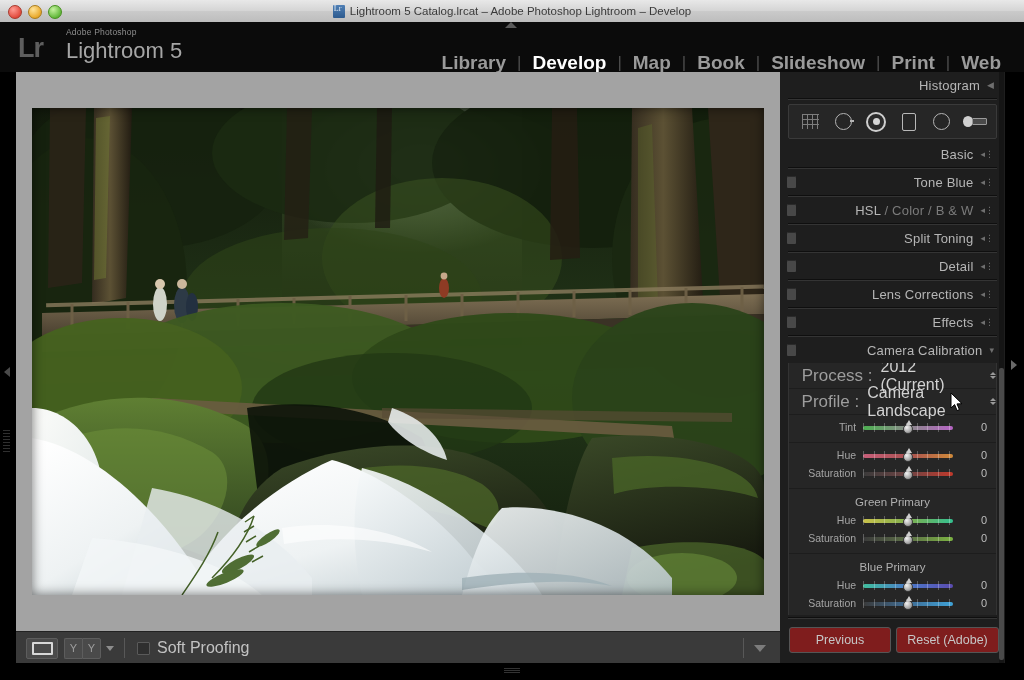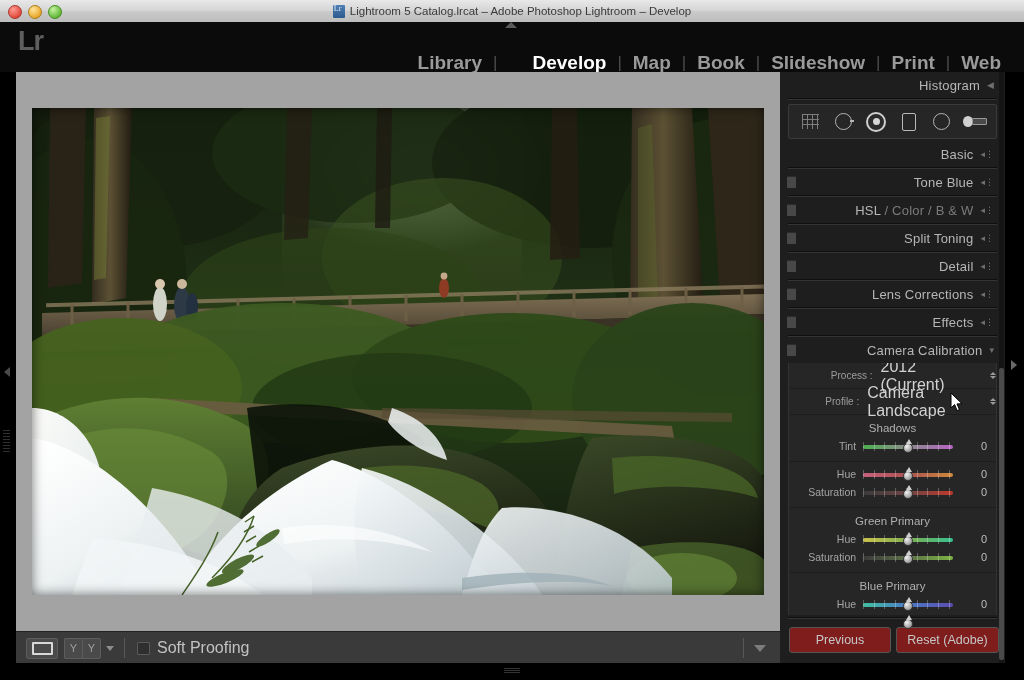--- a/index.html
+++ b/index.html
@@ -30,21 +30,21 @@
      border-bottom:6px solid #5a5a5a;}
   #identity{position:absolute;left:18px;top:6px;display:flex;align-items:flex-end;gap:23px;color:#8b8b8b;}
   #lr-mark{font-family:"Liberation Sans",sans-serif;font-size:27px;font-weight:700;color:#5e5e5e;
      letter-spacing:-1px;line-height:1;}
   #identity-text{display:flex;flex-direction:column;line-height:1;}
   #adobe-ps{font-size:8.5px;color:#8e8e8e;letter-spacing:.2px;margin-bottom:3px;}
   #lr5{font-size:22px;color:#a6a6a6;font-weight:300;line-height:1;}
   #modules{position:absolute;right:12px;top:30px;display:flex;align-items:center;
      font-size:19px;color:#9a9a9a;font-weight:300;}
   #modules .mod{padding:0 11px;cursor:pointer;white-space:nowrap;font-weight:bold;}
-  #modules .mod.active{color:#fff;font-weight:700;margin-left:24px;}
+  #modules .mod.active{color:#fff;font-weight:700;}
   #modules .sep{color:#4d4d4d;font-size:17px;}
 
   
   #leftbar{position:absolute;left:0;top:72px;width:16px;height:591px;background:#000;}
   #left-arrow{position:absolute;left:4px;top:295px;width:0;height:0;
      border-top:5px solid transparent;border-bottom:5px solid transparent;border-right:6px solid #4a4a4a;}
   #left-grip{position:absolute;left:3px;top:358px;width:7px;height:24px;opacity:.55;
      background:repeating-linear-gradient(to bottom,#555 0 1px,transparent 1px 3px);}
   #rightbar{position:absolute;left:1005px;top:72px;width:19px;height:591px;background:#000;}
   #right-arrow{position:absolute;left:1011px;top:360px;width:0;height:0;
@@ -103,21 +103,21 @@
   .t-spot i{width:7px;height:7px;background:#d6d6d6;border-radius:50%;display:block;}
   .t-eye{width:12px;height:16px;border:1.8px solid #b8b8b8;border-radius:2px;}
   .t-rad{width:15px;height:15px;border:1.6px solid #b4b4b4;border-radius:50%;}
   .t-brush{display:flex;align-items:center;}
   .t-brush i{width:11px;height:11px;background:#d0d0d0;border-radius:50%;display:block;}
   .t-brush b{width:13px;height:5px;background:#4a4a4a;border:1px solid #9a9a9a;display:block;margin-left:-1px;border-radius:1px;}
 
   
   #cc-body{background:#262626;margin:0 8px 0 8px;border:1px solid #333;border-top:none;}
   .cc-row{display:flex;align-items:center;height:25px;border-bottom:1px solid #1d1d1d;}
-  .cc-row .lbl{width:84px;text-align:right;padding-right:8px;color:#9d9d9d;font-size:10px;}
+  .cc-row .lbl{width:84px;text-align:right;padding-right:8px;color:#9d9d9d;font-size:17px;}
   .cc-row .val{color:#d2d2d2;font-size:16px;}
   .cc-caret{margin-left:6px;display:inline-flex;flex-direction:column;gap:1px;}
   .cc-caret span{width:0;height:0;border-left:3.5px solid transparent;border-right:3.5px solid transparent;}
   .cc-caret .up{border-bottom:3.5px solid #9a9a9a;}
   .cc-caret .dn{border-top:3.5px solid #9a9a9a;}
 
   .group{padding:4px 0 5px 0;border-bottom:1px solid #1d1d1d;}
   .group:last-child{border-bottom:none;}
   .gtitle{text-align:center;color:#b0b0b0;font-size:11.5px;padding:3px 0 4px 0;}
   .srow{display:flex;align-items:center;height:16px;margin-bottom:2px;}
@@ -164,20 +164,24 @@
     <span class="lr-doc-icon"></span>
     <span>Lightroom 5 Catalog.lrcat – Adobe Photoshop Lightroom – Develop</span>
   </div>
 </div>
 
 <div id="topbar">
   <div id="collapse-top"></div>
 
   <div id="identity">
     <div id="lr-mark">Lr</div>
+    <div id="identity-text">
+      <div id="adobe-ps">Adobe Photoshop</div>
+      <div id="lr5">Lightroom 5</div>
+    </div>
   </div>
 
   <div id="modules">
     <span class="mod">Library</span>
     <span class="sep">|</span>
     <span class="mod active">Develop</span>
     <span class="sep">|</span>
     <span class="mod">Map</span>
     <span class="sep">|</span>
     <span class="mod">Book</span>
@@ -476,21 +480,20 @@
     <div class="cc-row">
       <span class="lbl">Profile :</span>
       <span class="val">Camera Landscape</span>
       <span class="cc-caret">
           <span class="up"></span>
           <span class="dn"></span>
         </span>
     </div>
 
     <div class="group">
-      <div class="gtitle">Shadows</div>
       <div class="srow">
         <span class="sl">Tint</span>
         <span class="track">
           <span class="bar" style="background:linear-gradient(to right,#4caf50,#8a8a8a 50%,#b664c4)"></span>
           <span class="ticks"></span>
           <span class="knob"></span>
         </span>
         <span class="sv">0</span>
       </div>
     </div>

